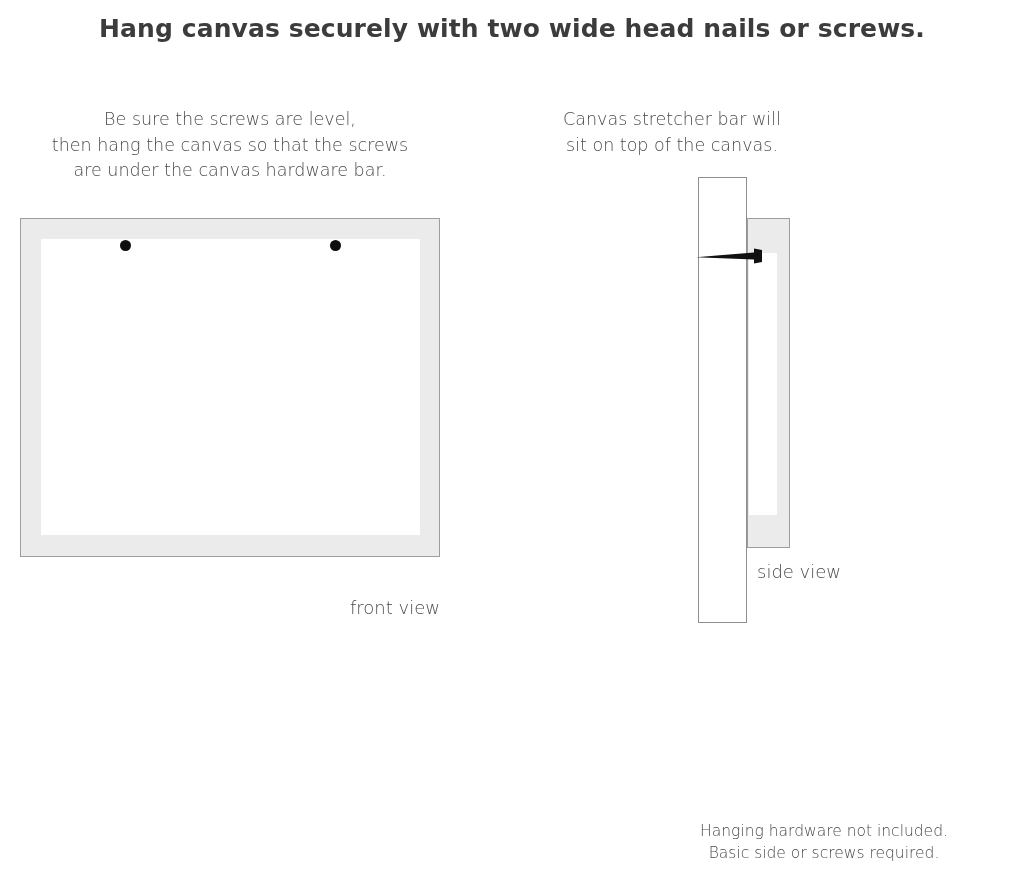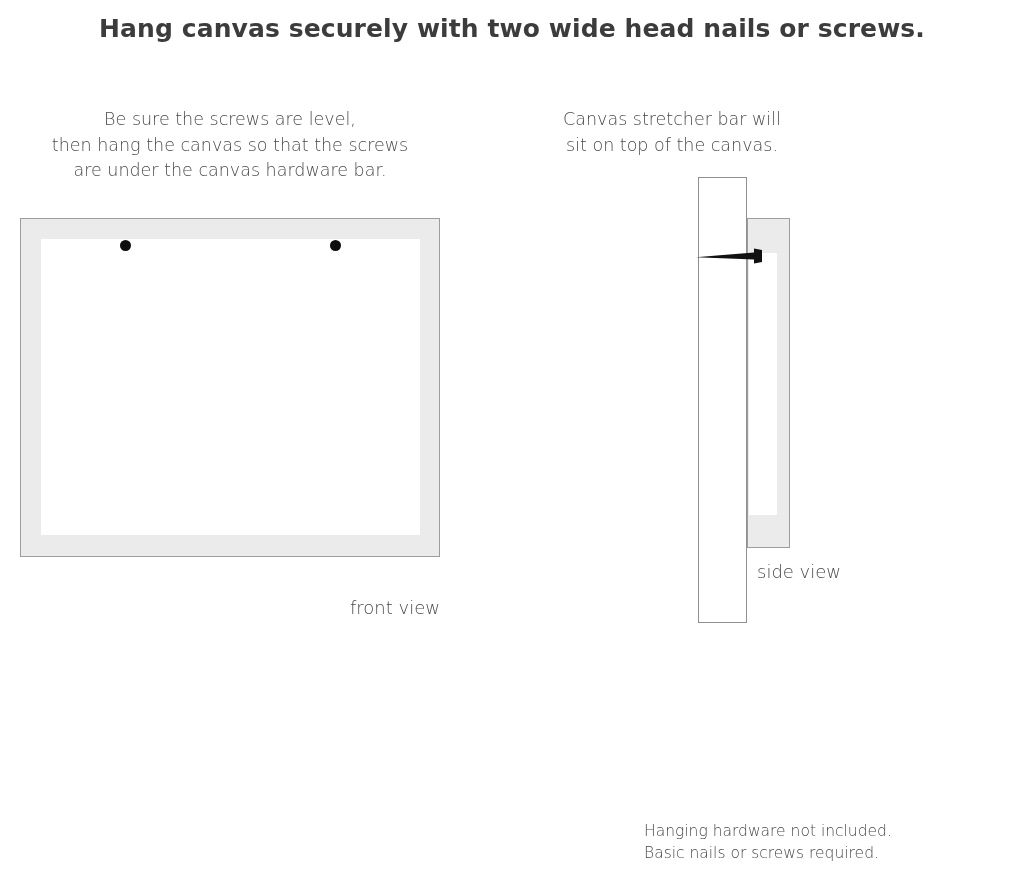--- a/index.html
+++ b/index.html
@@ -173,18 +173,18 @@
     <div class="wall-rect"></div>
     <div class="canvas-side-rect">
       <div class="canvas-side-inner"></div>
     </div>
     <svg class="screw-side" viewBox="0 0 72 16" width="72" height="16">
       <path d="M0 9.2 L58 4.4 L58 0.6 L66 2.0 L66 14.0 L58 15.4 L58 11.6 Z" fill="#111111"></path>
     </svg>
   </div>
   <div class="view-label label-side">side view</div>
 
-  <div class="caption" style="left:644px; top:820px; width:360px; text-align:left; font-size:15.5px; line-height:22px;">
+  <div class="caption" style="left:644px; top:820px; width:360px; text-align:center; font-size:15.5px; line-height:22px;">
     <span class="line">Hanging hardware not included.</span>
-    <span class="line">Basic nails or screws required.</span>
+    <span class="line">Basic side or screws required.</span>
   </div>
 
 </div>
 
 </body></html>

